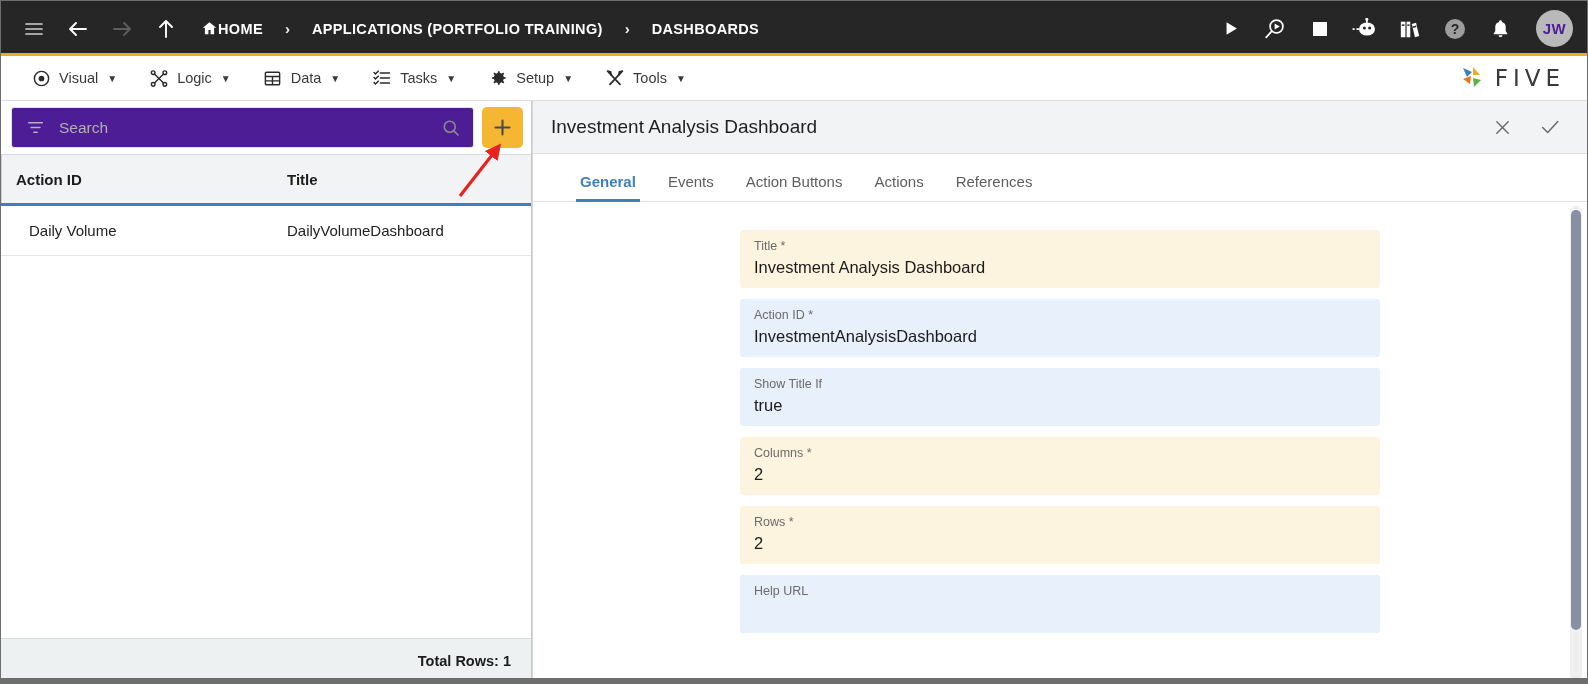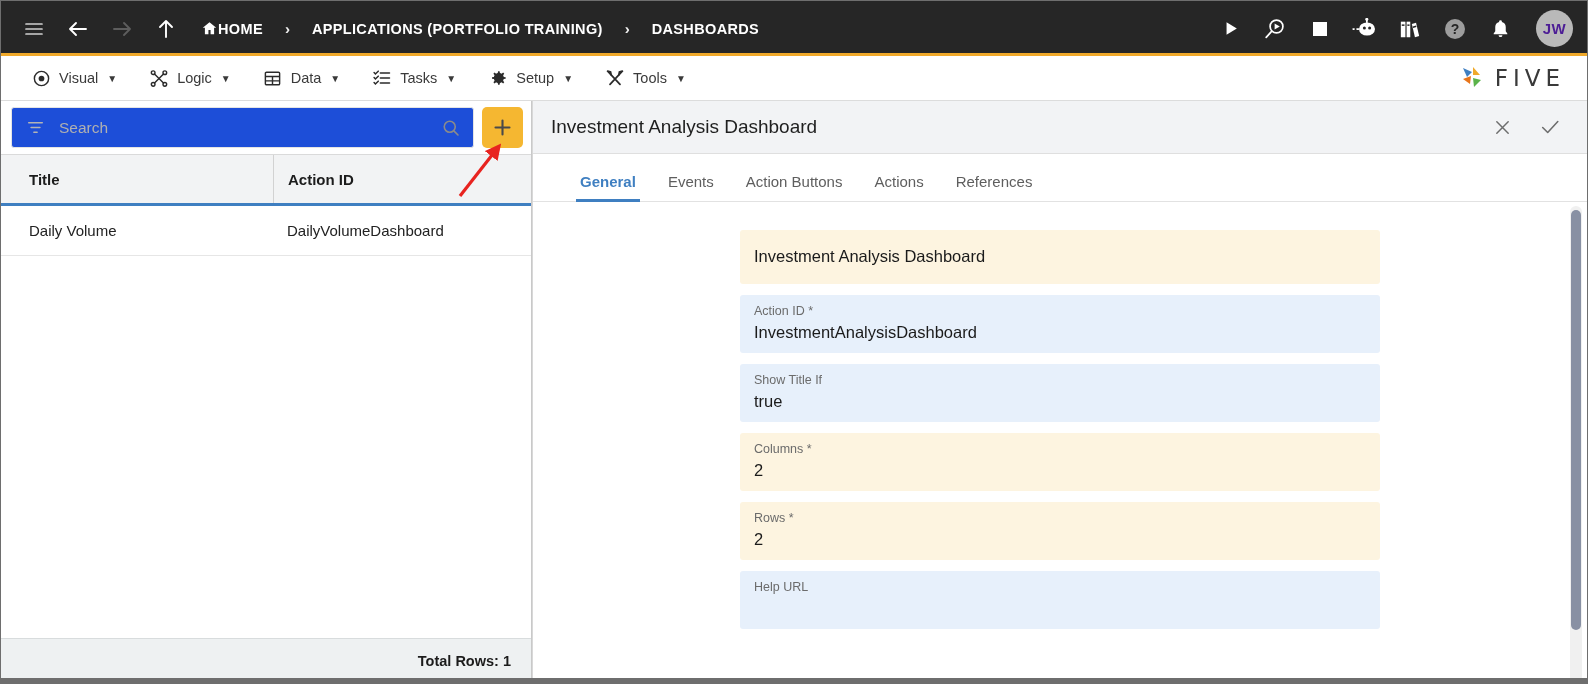--- a/index.html
+++ b/index.html
@@ -108,21 +108,21 @@
     min-height: 0;
   }
   .search-row {
     height: 53px; min-height: 53px;
     display: flex; align-items: center;
     padding: 6px 8px 6px 10px;
     gap: 8px;
   }
   .search-box {
     flex: 1; height: 41px;
-    background: #1d4ed8; border: 1px solid #e4e4e4;
+    background: #4c1d95; border: 1px solid #e4e4e4;
     border-radius: 3px;
     display: flex; align-items: center;
     padding: 0 12px 0 14px; gap: 14px;
   }
   .funnel { color: #b4b4b4; display: flex; align-items: center; }
   .search-ph {
     flex: 1; color: #b0b0b0; font-size: 15.5px;
   }
   .mag { color: #8b8b8b; display: flex; align-items: center; cursor: pointer; }
   .add-btn {
@@ -459,22 +459,22 @@
         </div>
         <button class="add-btn">
           <svg width="21" height="21" viewBox="0 0 24 24" fill="none" stroke="#4a4a4a" stroke-width="2.4" stroke-linecap="round">
             <path d="M12 4v16M4 12h16"></path>
           </svg>
         </button>
       </div>
 
       <div class="grid-wrap">
         <div class="grid-head">
+          <div class="gh-cell c2">Action ID</div>
           <div class="gh-cell c1">Title</div>
-          <div class="gh-cell c2">Action ID</div>
         </div>
         <div class="grid-rows">
           <div class="grid-row">
             <div class="gr-cell c1">Daily Volume</div>
             <div class="gr-cell c2">DailyVolumeDashboard</div>
           </div>
         </div>
         <div class="grid-foot">
           <span>Total Rows: 1</span>
         </div>
@@ -504,20 +504,21 @@
         <div class="tab">Events</div>
         <div class="tab">Action Buttons</div>
         <div class="tab">Actions</div>
         <div class="tab">References</div>
       </div>
 
       <div class="form-scroll">
         <div class="form-inner">
 
           <div class="field req">
+            <div class="f-label">Title *</div>
             <div class="f-value">Investment Analysis Dashboard</div>
           </div>
 
           <div class="field opt">
             <div class="f-label">Action ID *</div>
             <div class="f-value">InvestmentAnalysisDashboard</div>
           </div>
 
           <div class="field opt">
             <div class="f-label">Show Title If</div>

